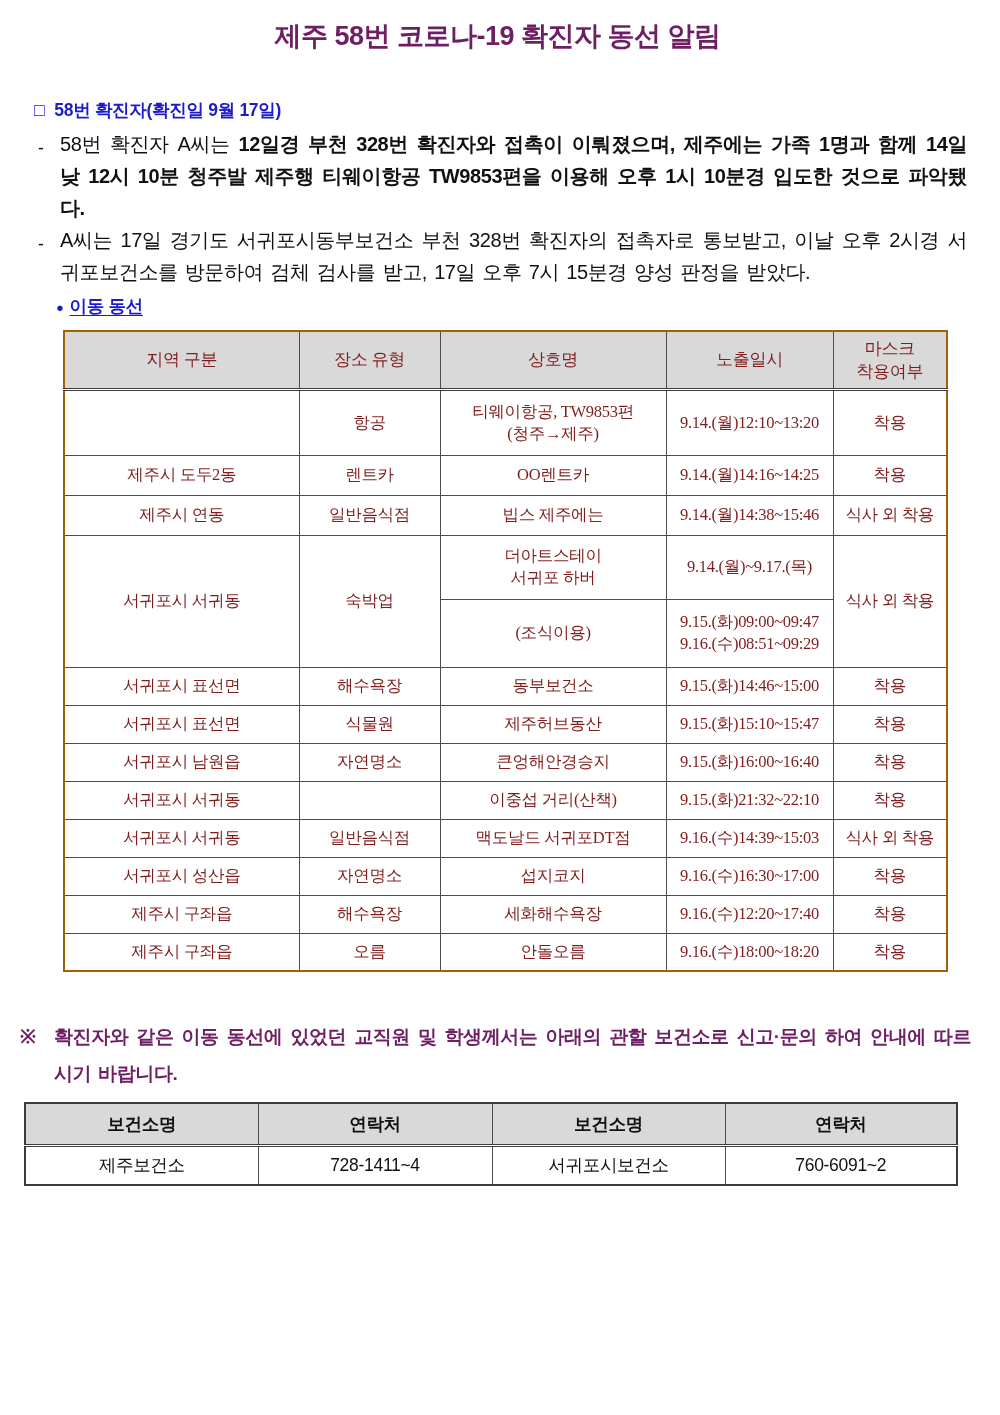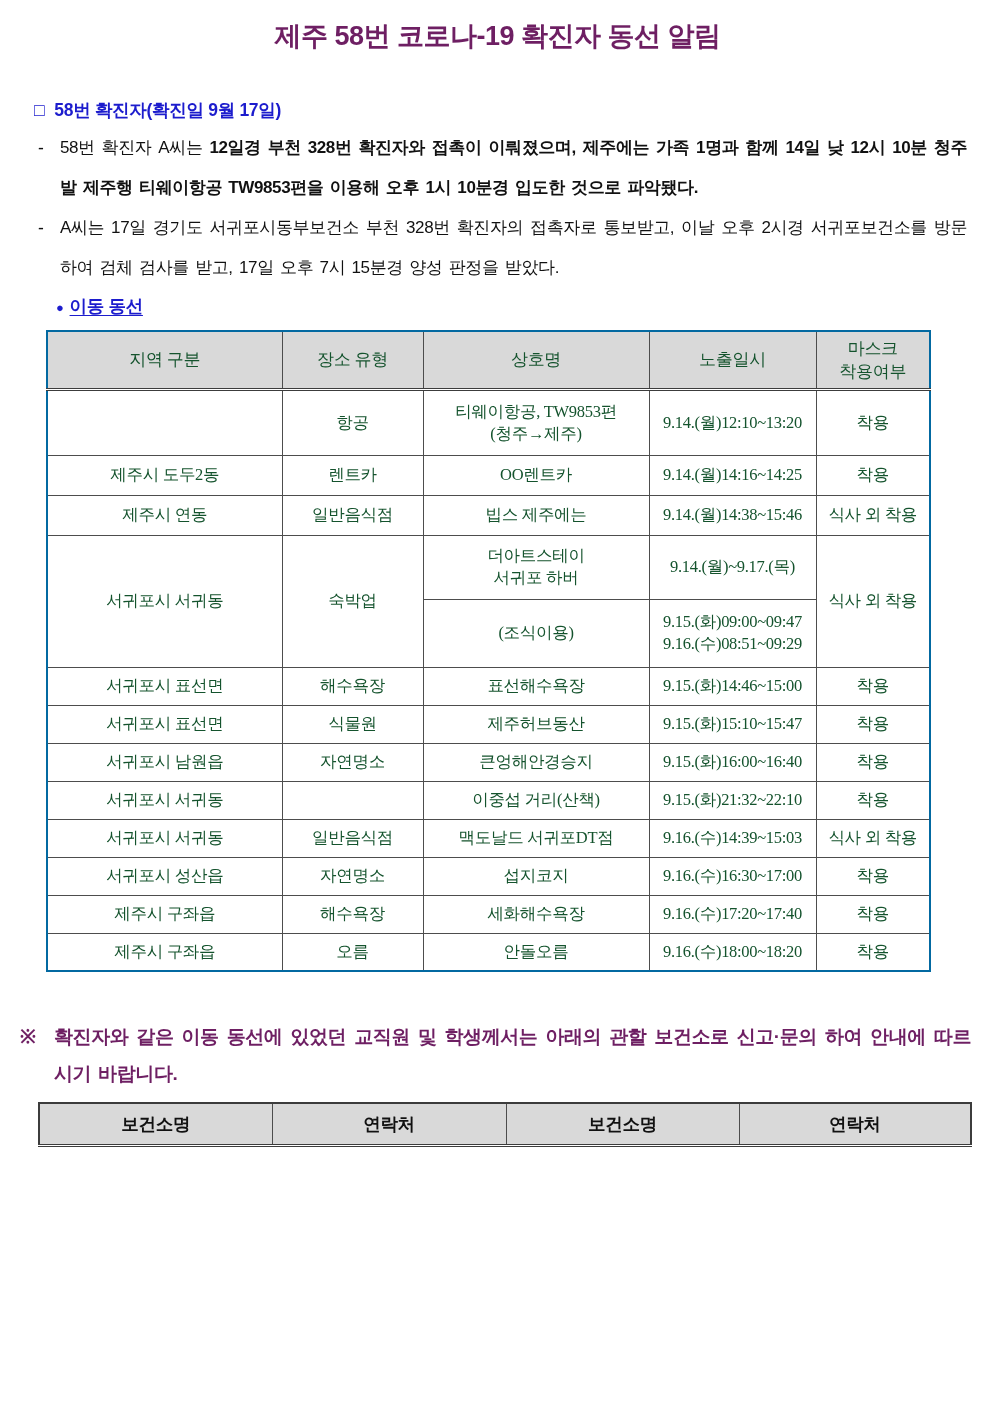--- a/index.html
+++ b/index.html
@@ -18,40 +18,40 @@
     margin-top:44px; margin-left:10px;
     color:#1c1ccd; font-size:17.5px; font-weight:600;
     display:flex; gap:10px; align-items:baseline; letter-spacing:-0.3px;
   }
 
   
   .bullets { margin-top:6px; margin-left:14px; margin-right:4px; }
   .bullet { display:flex; }
   .bullet-marker { width:22px; font-size:17.5px; line-height:40px; font-weight:500; flex:none; }
   .bullet-text {
-    flex:1; font-size:17px; line-height:40px; font-weight:500;
+    flex:1; font-size:20px; line-height:32px; font-weight:500;
     text-align:justify; letter-spacing:-0.4px; word-spacing:2px;
   }
   .bullet-text b { font-weight:800; }
 
   
   .route-heading {
     margin-top:6px; margin-left:32px;
     color:#1c1ccd; font-size:17.5px; font-weight:600; letter-spacing:-0.3px;
     display:flex; align-items:baseline; gap:6px;
   }
   .route-heading .rh-text { text-decoration:underline; text-underline-offset:3px; }
   .route-bullet { font-size:13px; }
 
   
   table { border-collapse:collapse; table-layout:fixed; }
   .route-table {
-    margin-top:12px; margin-left:22px; width:883px;
-    font-family:"Liberation Serif", serif; font-size:16.5px; color:#14532d;
-    border:2px solid #0369a1;
+    margin-top:12px; margin-left:39px; width:883px;
+    font-family:"Liberation Serif", serif; font-size:16.5px; color:#7f1d1d;
+    border:2px solid #a16207;
   }
   .route-table th, .route-table td {
     border:1px solid #4d4d4d; text-align:center; vertical-align:middle;
     white-space:pre-line; letter-spacing:-0.3px; padding:2px 4px;
   }
   .route-table thead th {
     background:#d9d9d9; font-weight:500; font-size:17px;
     border-bottom:3px double #3c3c3c; height:58px;
   }
   tr.r0 { height:66px; } tr.r1 { height:40px; } tr.r2 { height:40px; }
@@ -64,21 +64,21 @@
   .notice-marker {
     width:34px; flex:none; color:#6e1f63; font-size:19px; font-weight:800; line-height:37px;
   }
   .notice-text {
     flex:1; color:#6e1f63; font-size:19px; font-weight:800; line-height:37px;
     text-align:justify; letter-spacing:-0.4px; word-spacing:2px; margin-right:0;
   }
 
   
   .contacts-table {
-    margin-top:10px; margin-left:14px; width:932px;
+    margin-top:10px; margin-left:0px; width:932px;
     font-size:17.5px; color:#111; border:2px solid #3c3c3c;
   }
   .contacts-table th, .contacts-table td {
     border:1px solid #4d4d4d; text-align:center; vertical-align:middle; height:40px;
     letter-spacing:-0.3px;
   }
   .contacts-table thead th {
     background:#d9d9d9; font-weight:800; border-bottom:3px double #3c3c3c; height:42px;
   }
   .contacts-table td { font-weight:500; }
@@ -161,21 +161,21 @@
         <td rowspan="2">식사 외 착용</td>
       </tr>
       <tr class="r3b">
         <td>(조식이용)</td>
         <td>9.15.(화)09:00~09:47
 9.16.(수)08:51~09:29</td>
       </tr>
       <tr class="rs">
         <td>서귀포시 표선면</td>
         <td>해수욕장</td>
-        <td>표선해수욕장</td>
+        <td>동부보건소</td>
         <td>9.15.(화)14:46~15:00</td>
         <td>착용</td>
       </tr>
       <tr class="rs">
         <td>서귀포시 표선면</td>
         <td>식물원</td>
         <td>제주허브동산</td>
         <td>9.15.(화)15:10~15:47</td>
         <td>착용</td>
       </tr>
@@ -204,21 +204,21 @@
         <td>서귀포시 성산읍</td>
         <td>자연명소</td>
         <td>섭지코지</td>
         <td>9.16.(수)16:30~17:00</td>
         <td>착용</td>
       </tr>
       <tr class="rs">
         <td>제주시 구좌읍</td>
         <td>해수욕장</td>
         <td>세화해수욕장</td>
-        <td>9.16.(수)17:20~17:40</td>
+        <td>9.16.(수)12:20~17:40</td>
         <td>착용</td>
       </tr>
       <tr class="rs">
         <td>제주시 구좌읍</td>
         <td>오름</td>
         <td>안돌오름</td>
         <td>9.16.(수)18:00~18:20</td>
         <td>착용</td>
       </tr>
     </tbody>
@@ -238,16 +238,22 @@
     </colgroup>
     <thead>
       <tr>
         <th>보건소명</th>
         <th>연락처</th>
         <th>보건소명</th>
         <th>연락처</th>
       </tr>
     </thead>
     <tbody>
+      <tr>
+        <td>제주보건소</td>
+        <td>728-1411~4</td>
+        <td>서귀포시보건소</td>
+        <td>760-6091~2</td>
+      </tr>
     </tbody>
   </table>
 
 </div>
 
 </body></html>

